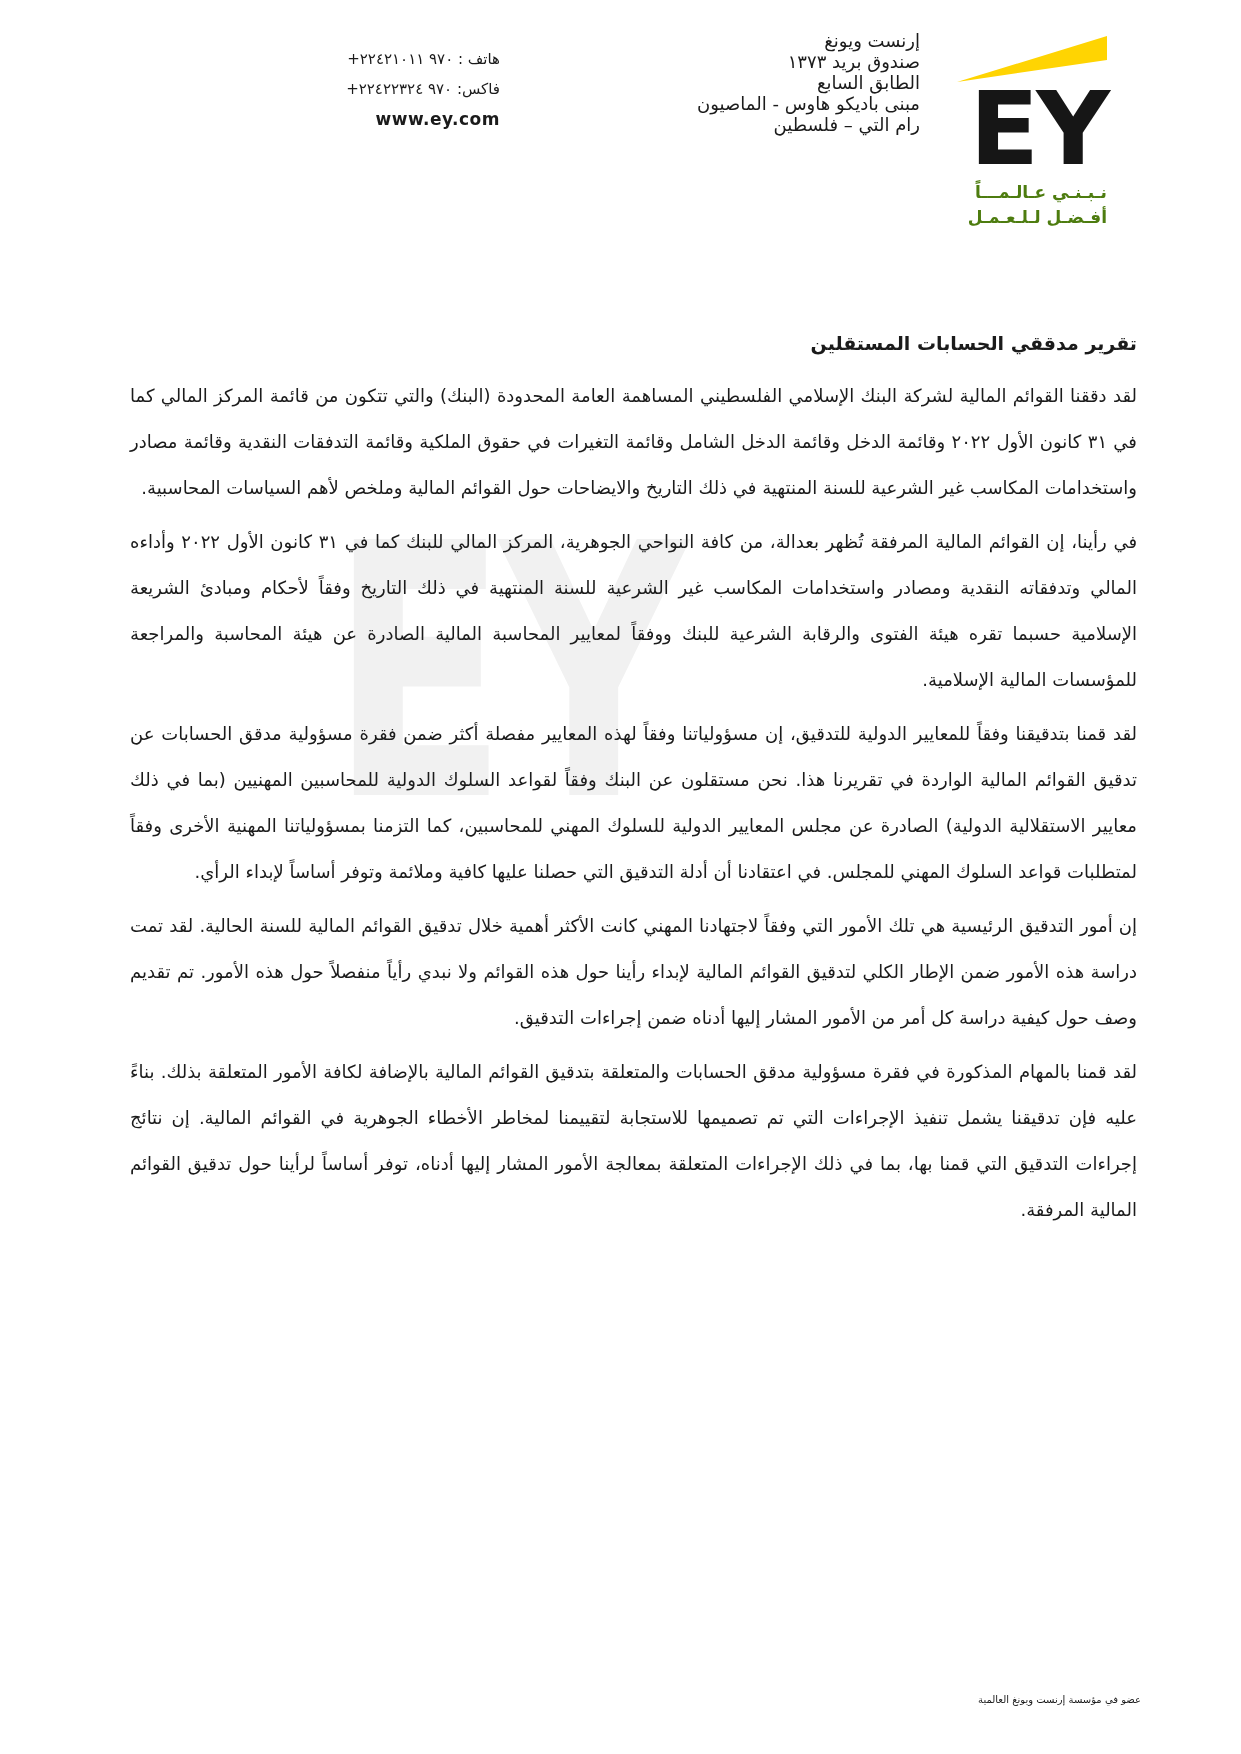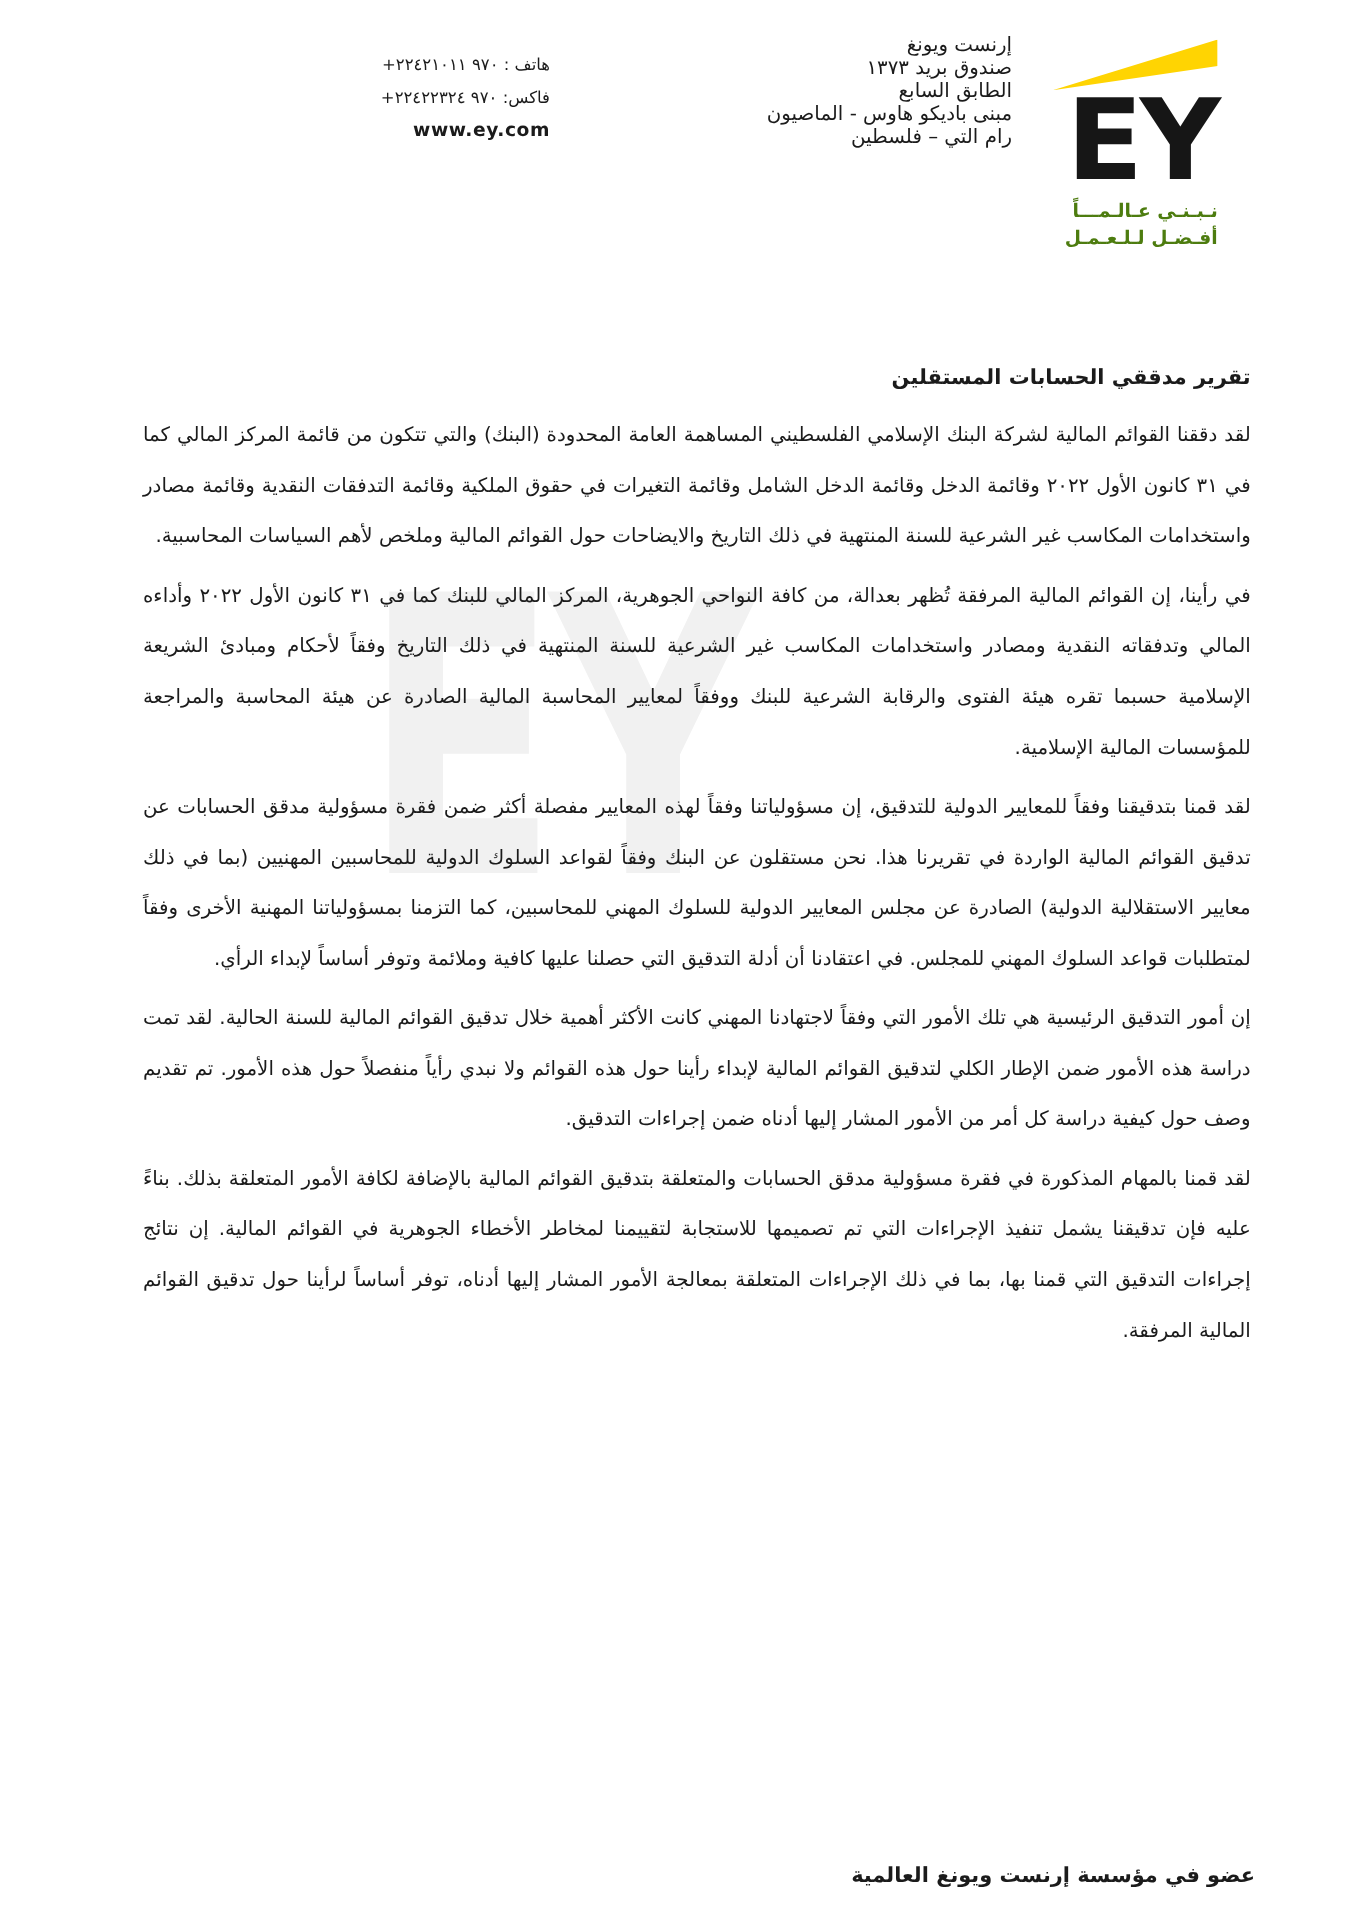--- a/index.html
+++ b/index.html
@@ -71,21 +71,21 @@
     margin-left:12px;
   }
   .title-line { font-weight:bold; font-size:19px; line-height:43px; text-align:right; }
   .content h2 { font-weight:bold; font-size:19px; line-height:30px; margin:36px 0 8px; text-align:right; }
   .content p  { font-size:18px; line-height:46px; margin:8px 0 0; text-align:justify; }
 
   
   .footer {
     position:absolute; top:1694px; right:100px;
     direction:rtl; text-align:right;
-    font-weight:bold; font-size:19px;
+    font-weight:normal; font-size:10px;
     z-index:2;
   }
 </style>
 </head>
 <body>
 
 <div class="page">
 
   <div class="watermark">EY</div>
 

